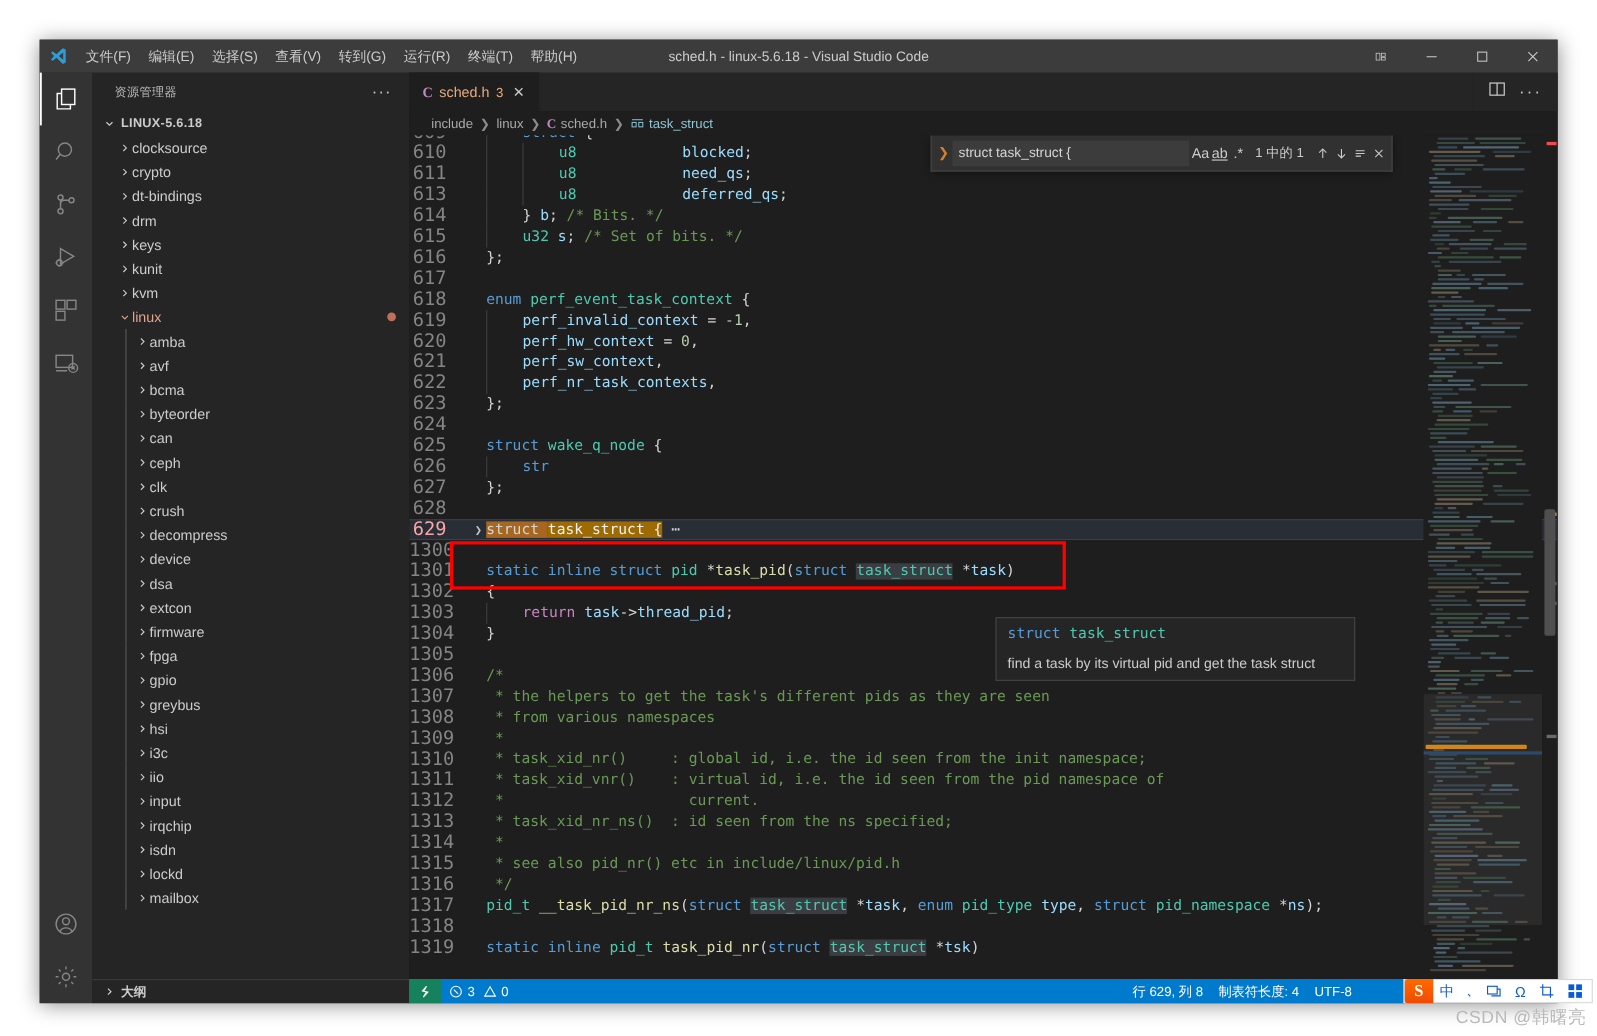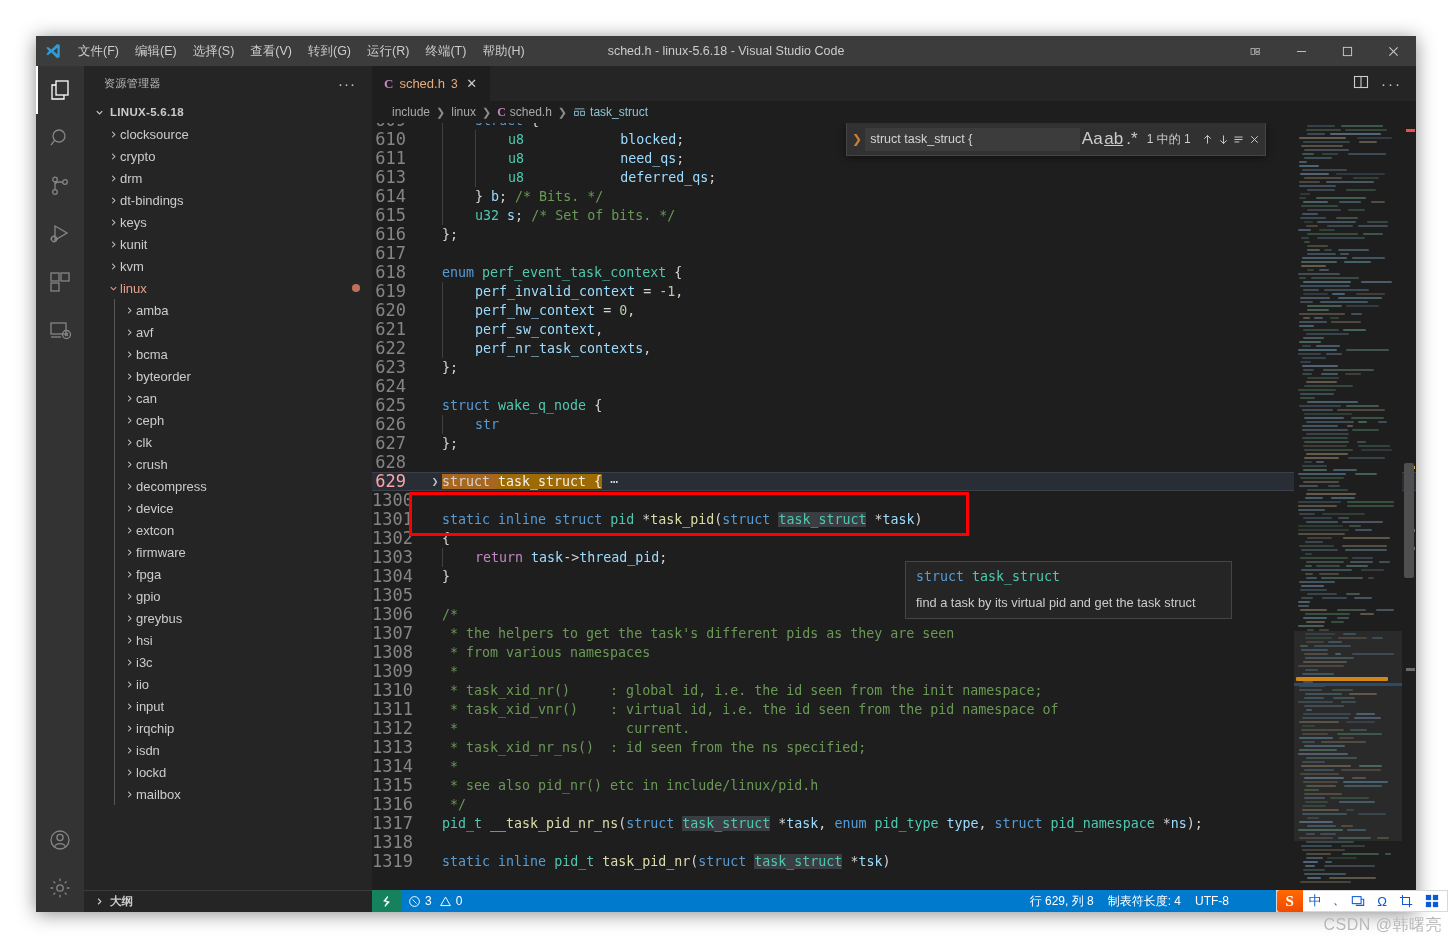--- a/index.html
+++ b/index.html
@@ -178,21 +178,21 @@
     box-shadow: 0 2px 8px rgba(0,0,0,.45);
     display: flex; align-items: center; padding: 0 4px; gap: 2px; z-index: 30;
   }
   .fw-toggle { width: 18px; display:flex; align-items:center; justify-content:center; color:#d08030; font-size: 12px;}
   .fw-input {
     flex: 0 0 215px; height: 23px; background: #3c3c3c; border: 1px solid #3c3c3c;
     display: flex; align-items: center; padding: 0 4px; gap: 2px;
   }
   .fw-input .val { flex:1 1 auto; color: #d4d4d4; font-size: 12.5px; font-family:"Liberation Sans",sans-serif;}
   .fw-opt { width: 20px; height: 20px; display:flex; align-items:center; justify-content:center;
-            color: #cccccc; font-size: 17px; }
+            color: #cccccc; font-size: 13px; }
   .fw-count { font-size: 12px; color: #cccccc; padding: 0 6px; white-space: nowrap; }
   .fw-btn { width: 20px; height: 20px; display:flex; align-items:center; justify-content:center; color:#cccccc;}
   .fw-btn svg { width: 13px; height: 13px; }
   .fw-spacer { flex: 1 1 auto; }
 
   
   .hover {
     position: absolute; left: 533px; top: 438px; width: 327px;
     background: #252526; border: 1px solid #454545; z-index: 25;
     padding: 6px 0;
@@ -404,29 +404,29 @@
                   </svg>
                 </span>
                 <span class="lbl">crypto</span>
               </div>
               <div class="row indent1">
                 <span class="tw">
                   <svg viewBox="0 0 16 16" fill="none" stroke="currentColor" stroke-width="1.5">
                     <path d="M6 4l4 4-4 4"></path>
                   </svg>
                 </span>
+                <span class="lbl">dt-bindings</span>
+              </div>
+              <div class="row indent1">
+                <span class="tw">
+                  <svg viewBox="0 0 16 16" fill="none" stroke="currentColor" stroke-width="1.5">
+                    <path d="M6 4l4 4-4 4"></path>
+                  </svg>
+                </span>
                 <span class="lbl">drm</span>
-              </div>
-              <div class="row indent1">
-                <span class="tw">
-                  <svg viewBox="0 0 16 16" fill="none" stroke="currentColor" stroke-width="1.5">
-                    <path d="M6 4l4 4-4 4"></path>
-                  </svg>
-                </span>
-                <span class="lbl">dt-bindings</span>
               </div>
               <div class="row indent1">
                 <span class="tw">
                   <svg viewBox="0 0 16 16" fill="none" stroke="currentColor" stroke-width="1.5">
                     <path d="M6 4l4 4-4 4"></path>
                   </svg>
                 </span>
                 <span class="lbl">keys</span>
               </div>
               <div class="row indent1">
@@ -536,20 +536,29 @@
                 <span class="lbl">decompress</span>
               </div>
               <div class="row indent2">
                 <span class="guide"></span>
                 <span class="tw">
                   <svg viewBox="0 0 16 16" fill="none" stroke="currentColor" stroke-width="1.5">
                     <path d="M6 4l4 4-4 4"></path>
                   </svg>
                 </span>
                 <span class="lbl">device</span>
+              </div>
+              <div class="row indent2">
+                <span class="guide"></span>
+                <span class="tw">
+                  <svg viewBox="0 0 16 16" fill="none" stroke="currentColor" stroke-width="1.5">
+                    <path d="M6 4l4 4-4 4"></path>
+                  </svg>
+                </span>
+                <span class="lbl">dsa</span>
               </div>
               <div class="row indent2">
                 <span class="guide"></span>
                 <span class="tw">
                   <svg viewBox="0 0 16 16" fill="none" stroke="currentColor" stroke-width="1.5">
                     <path d="M6 4l4 4-4 4"></path>
                   </svg>
                 </span>
                 <span class="lbl">extcon</span>
               </div>

